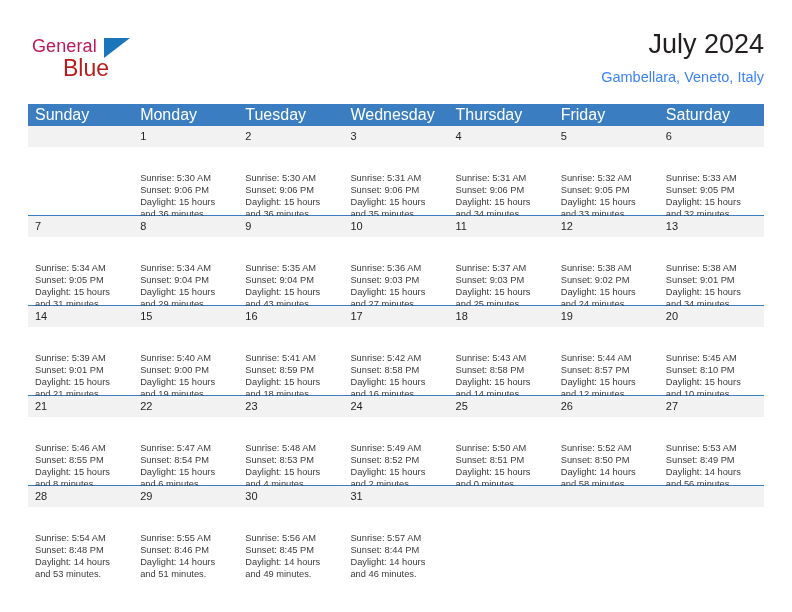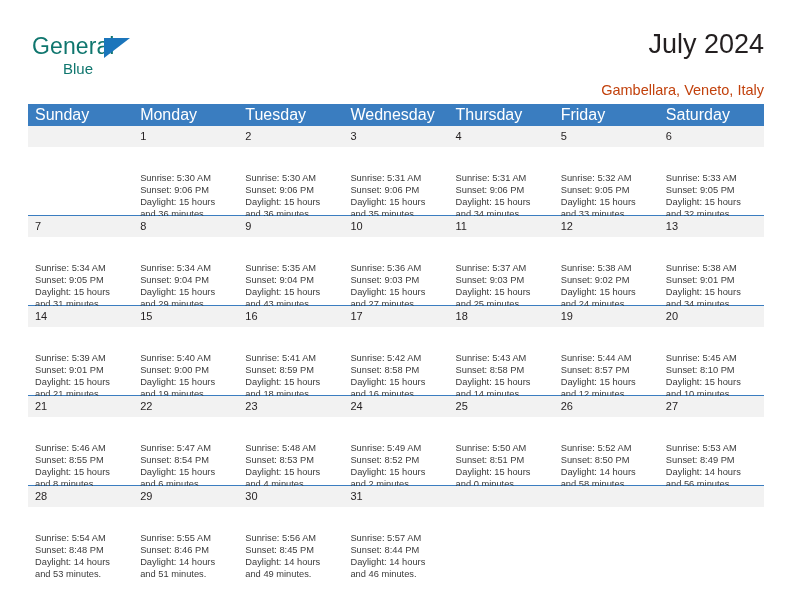--- a/index.html
+++ b/index.html
@@ -33,62 +33,62 @@
     position: absolute;
     left: 4px;
     top: 6px;
     width: 190px;
     height: 56px;
   }
   .logo-general {
     position: absolute;
     left: 0;
     top: 0;
-    font-size: 23px;
+    font-size: 18px;
     letter-spacing: 0.1px;
-    color: #0f766e;
+    color: #be185d;
     font-family: "Liberation Sans", sans-serif;
     line-height: 25px;
   }
   .logo-tri {
     position: absolute;
     left: 72px;
     top: 4px;
     width: 0;
     height: 0;
     border-left: 26px solid #1b75bb;
     border-bottom: 20px solid transparent;
   }
   .logo-blue {
     position: absolute;
     left: 31px;
     top: 22px;
-    font-size: 15px;
-    color: #0f766e;
+    font-size: 23px;
+    color: #b91c1c;
     line-height: 25px;
     font-family: "Liberation Sans", sans-serif;
   }
 
   .title-block {
     position: absolute;
     right: 0;
     top: 0;
     text-align: right;
   }
   .cal-title {
     font-size: 27px;
     color: #231f20;
     line-height: 32px;
     white-space: nowrap;
   }
   .cal-subtitle {
     font-size: 14.5px;
-    color: #c2410c;
+    color: #3b82f6;
     line-height: 20px;
-    margin-top: 20px;
+    margin-top: 7px;
     white-space: nowrap;
   }
 
   
   .calendar {
     position: absolute;
     left: 28px;
     top: 104px;
     width: 736px;
     border-collapse: collapse;

